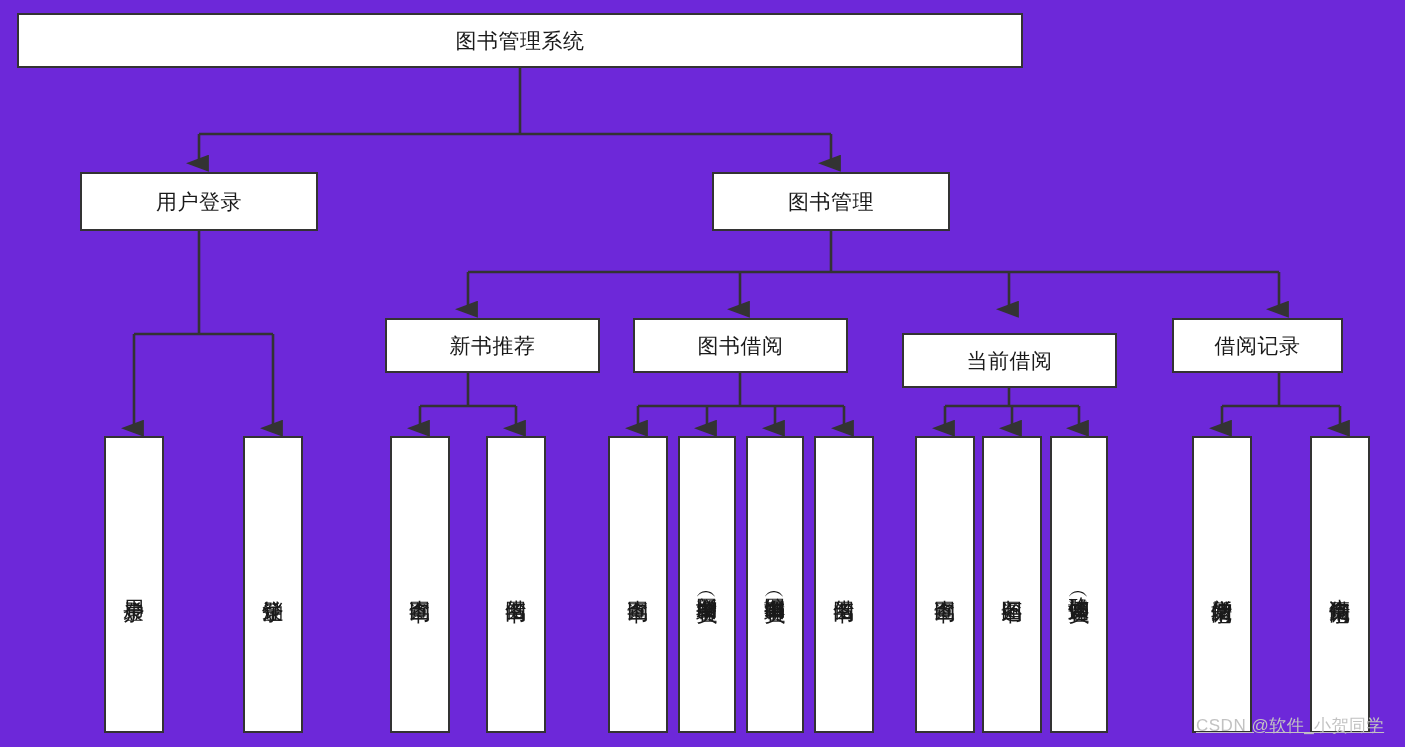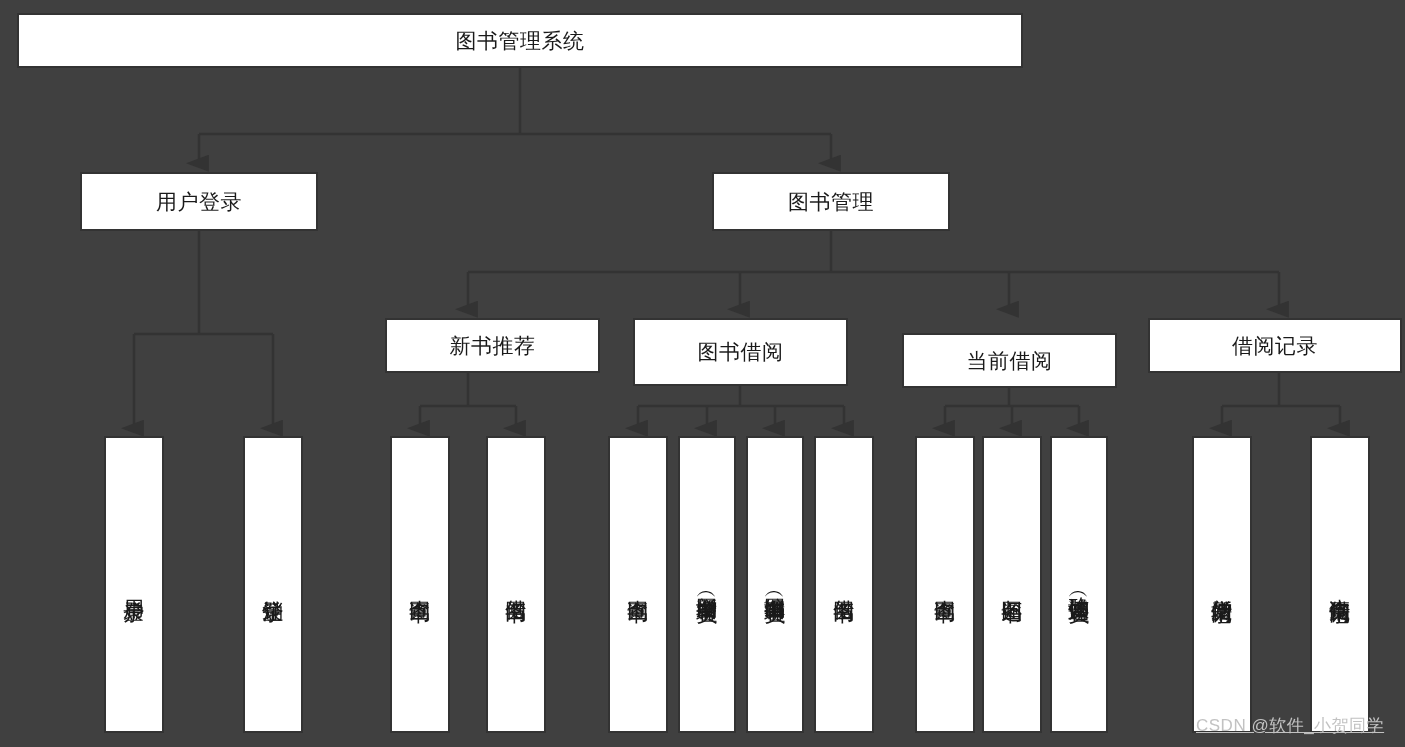--- a/index.html
+++ b/index.html
@@ -7,21 +7,21 @@
     padding: 0;
     background: #ffffff;
   }
   body {
     font-family: "Liberation Sans", "DejaVu Sans", sans-serif;
   }
   #canvas {
     position: relative;
     width: 1405px;
     height: 747px;
-    background: #404040;
+    background: #6d28d9;
     overflow: hidden;
   }
   #edges {
     position: absolute;
     left: 0;
     top: 0;
     width: 1405px;
     height: 747px;
     pointer-events: none;
   }
@@ -126,27 +126,27 @@
   <div class="node h" style="left:80px;top:172px;width:238px;height:59px;">
     <span>用户登录</span>
   </div>
   <div class="node h" style="left:712px;top:172px;width:238px;height:59px;">
     <span>图书管理</span>
   </div>
 
   <div class="node h" style="left:361px;top:318px;width:215px;height:55px;margin-left:24px;">
     <span>新书推荐</span>
   </div>
-  <div class="node h" style="left:633px;top:318px;width:215px;height:68px;">
+  <div class="node h" style="left:633px;top:318px;width:215px;height:55px;">
     <span>图书借阅</span>
   </div>
   <div class="node h" style="left:902px;top:333px;width:215px;height:55px;">
     <span>当前借阅</span>
   </div>
-  <div class="node h" style="left:1148px;top:318px;width:254px;height:55px;">
+  <div class="node h" style="left:1172px;top:318px;width:171px;height:55px;">
     <span>借阅记录</span>
   </div>
 
   <div class="node v" style="left:104px;top:436px;width:60px;height:297px;">
     <span class="vtext">用户登录</span>
   </div>
   <div class="node v" style="left:243px;top:436px;width:60px;height:297px;">
     <span class="vtext">注销登录</span>
   </div>
 

